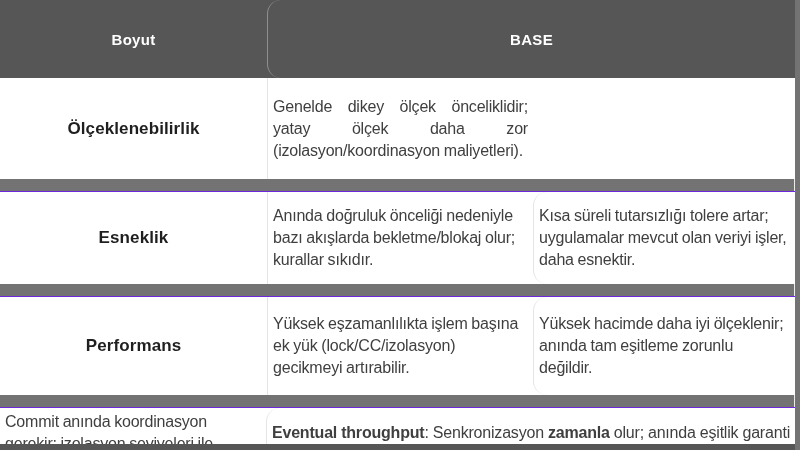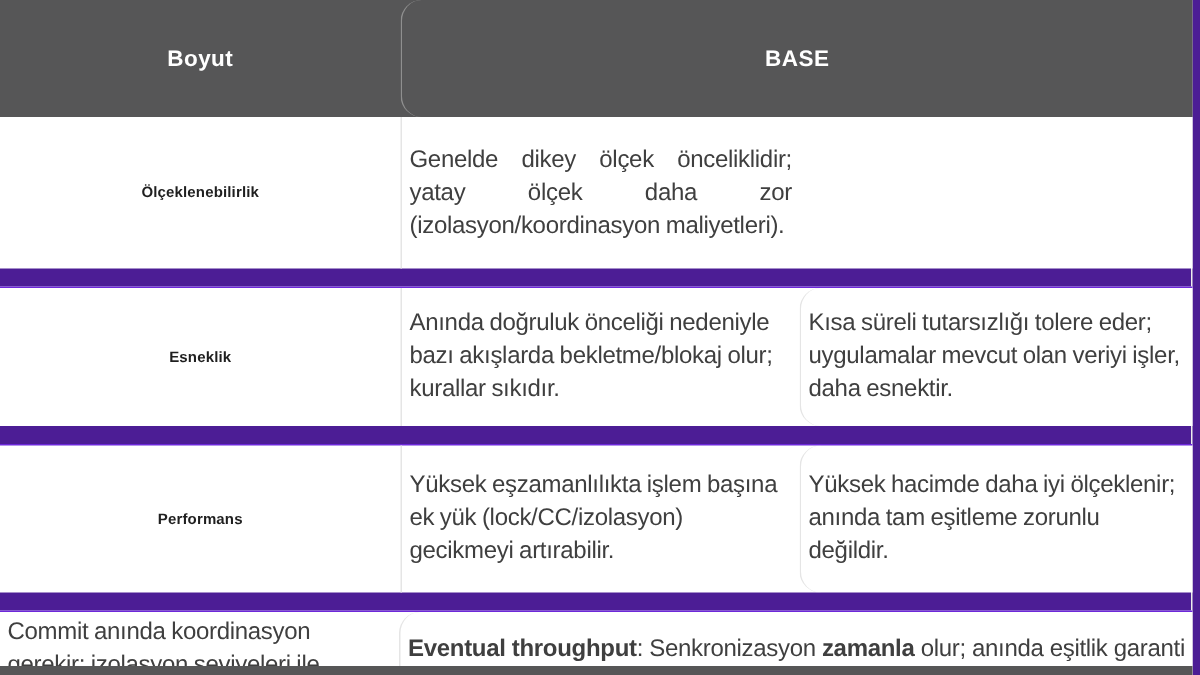--- a/index.html
+++ b/index.html
@@ -5,21 +5,21 @@
   html, body {
     margin: 0;
     padding: 0;
     background: #ffffff;
     font-family: "Liberation Sans", "DejaVu Sans", sans-serif;
   }
   .stage {
     position: relative;
     width: 800px;
     height: 450px;
-    background: #4c1d95;
+    background: #737373;
     overflow: hidden;
   }
   .tablewrap {
     position: absolute;
     left: 0;
     top: 0;
     width: 795px;
     border-right: 1px solid #ececec;
     box-sizing: border-box;
   }
@@ -60,21 +60,21 @@
 
   .r1 { height: 101px; }
   .r2 { height: 93px; }
   .r3 { height: 99px; }
   .r4 { height: 73px; }
 
   .dim-cell {
     justify-content: center;
     text-align: center;
     font-weight: 700;
-    font-size: 10px;
+    font-size: 17px;
     color: #1f1f1f;
     letter-spacing: 0.1px;
   }
   .text-cell {
     font-size: 16px;
     line-height: 22px;
     color: #3f3f3f;
     padding: 0 5px;
     letter-spacing: -0.2px;
     word-spacing: -0.5px;
@@ -109,21 +109,21 @@
         <div class="inner">Genelde dikey ölçek önceliklidir; yatay ölçek daha zor (izolasyon/koordinasyon maliyetleri).</div>
       </div>
     </div>
 
     <div class="row body r2">
       <div class="cell col-dim dim-cell">Esneklik</div>
       <div class="cell col-acid text-cell">
         <div class="inner">Anında doğruluk önceliği nedeniyle bazı akışlarda bekletme/blokaj olur; kurallar sıkıdır.</div>
       </div>
       <div class="cell col-base text-cell">
-        <div class="inner">Kısa süreli tutarsızlığı tolere eder; uygulamalar mevcut olan veriyi işler, daha esnektir.</div>
+        <div class="inner">Kısa süreli tutarsızlığı tolere artar; uygulamalar mevcut olan veriyi işler, daha esnektir.</div>
       </div>
     </div>
 
     <div class="row body r3">
       <div class="cell col-dim dim-cell">Performans</div>
       <div class="cell col-acid text-cell">
         <div class="inner">Yüksek eşzamanlılıkta işlem başına ek yük (lock/CC/izolasyon) gecikmeyi artırabilir.</div>
       </div>
       <div class="cell col-base text-cell">
         <div class="inner">Yüksek hacimde daha iyi ölçeklenir; anında tam eşitleme zorunlu değildir.</div>

